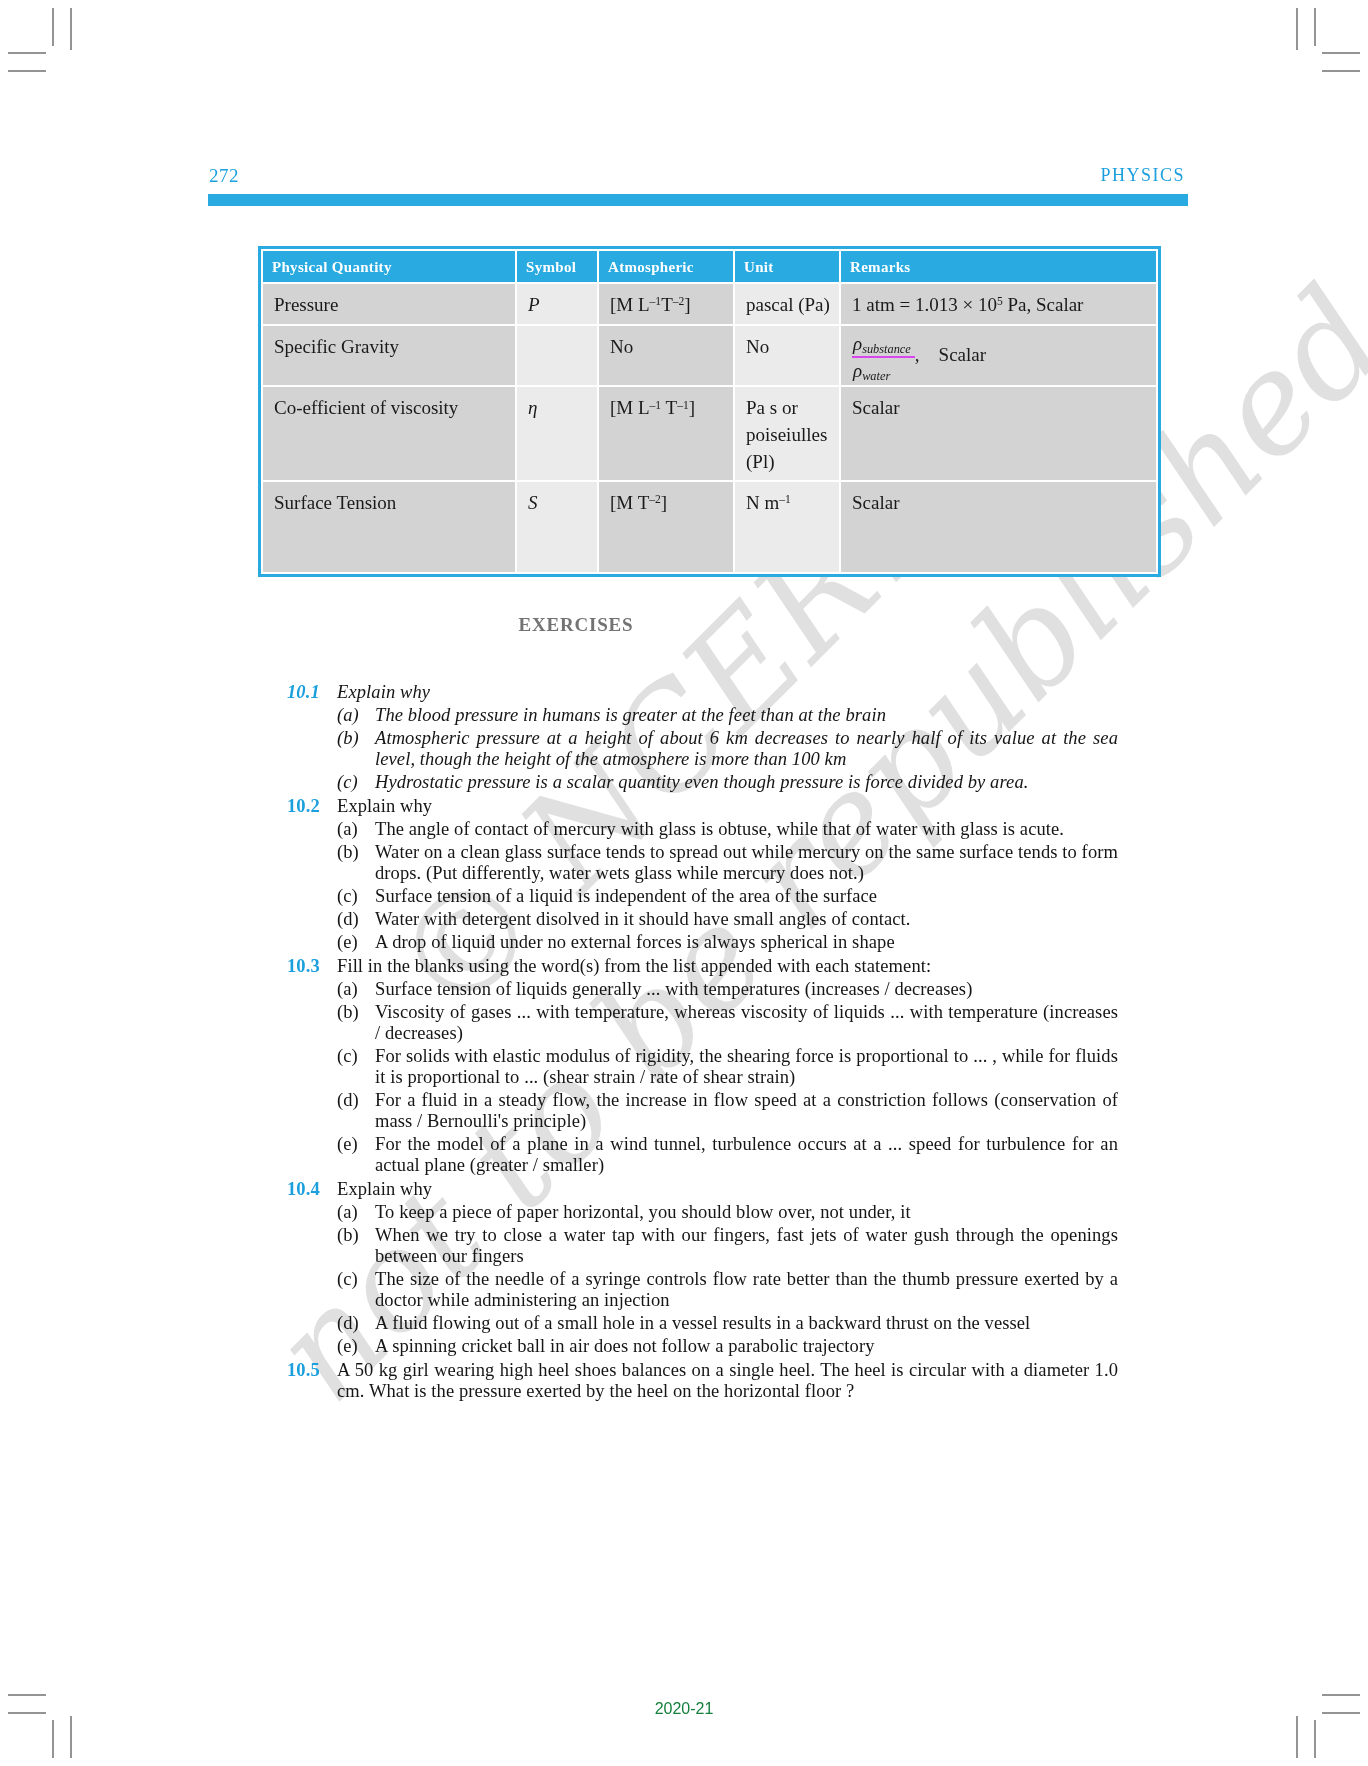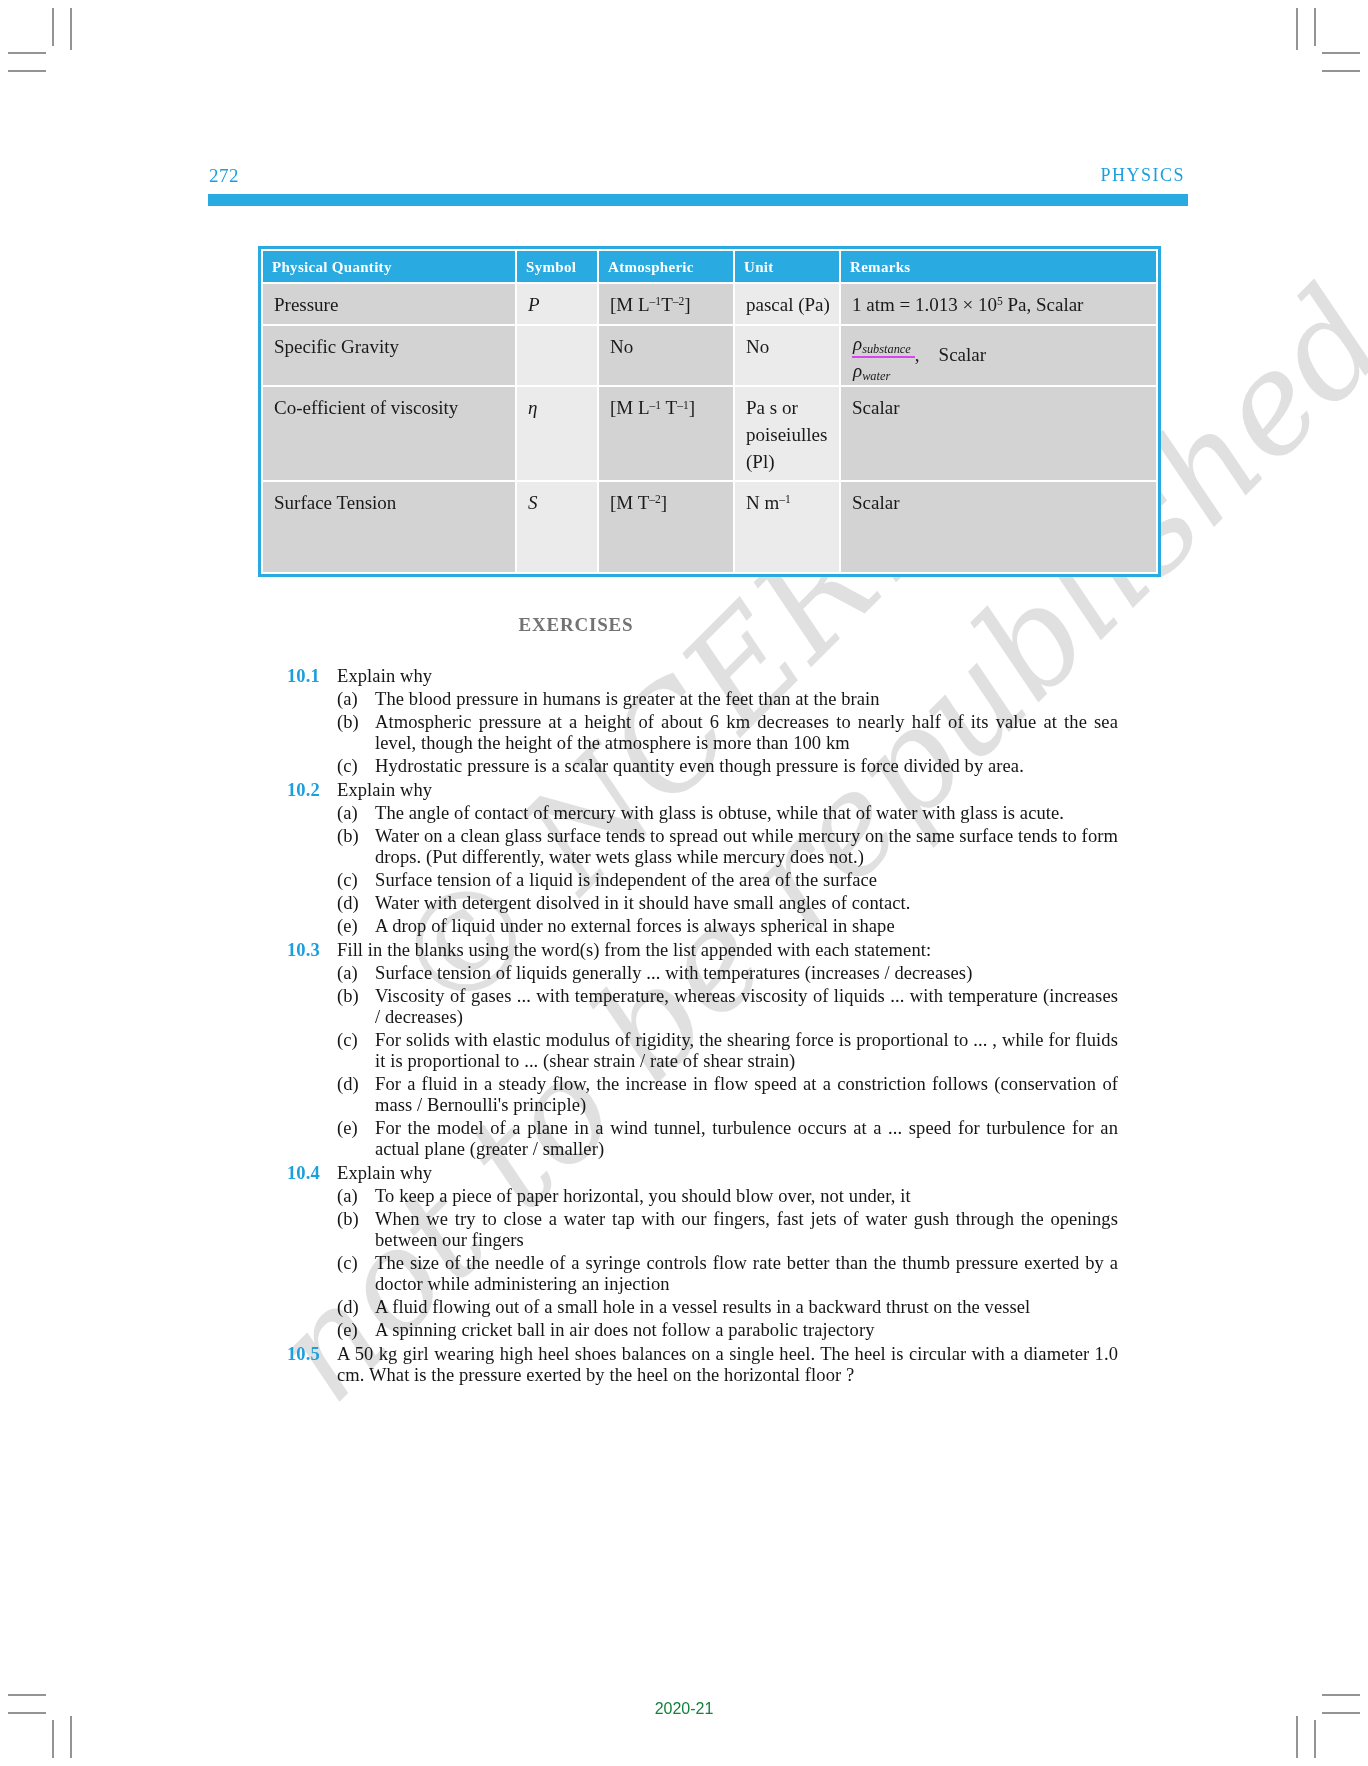--- a/index.html
+++ b/index.html
@@ -56,21 +56,21 @@
   .frac .den{display:block;padding:3px 4px 0 1px;}
   .after{display:inline-block;vertical-align:6px;}
 
   
   .exercises{position:absolute;left:287px;top:614px;width:831px;font-size:18.5px;
       line-height:21px;color:#151515;letter-spacing:0.1px;}
   .ex-title{position:absolute;left:289px;top:0;transform:translateX(-50%);
       color:#737373;font-weight:bold;font-size:19px;letter-spacing:0.8px;white-space:nowrap;}
   .ex-items{position:absolute;left:0;top:52px;width:831px;}
   .ex-item{display:grid;grid-template-columns:50px 1fr;margin-top:3px;}
-  .ex-item:first-child{margin-top:0;}
+  .ex-item:first-child{margin-top:16px;font-style:italic;}
   .ex-num{color:#1b9fdd;font-weight:bold;}
   .ex-text{text-align:justify;}
   .ex-sub{display:grid;grid-template-columns:38px 1fr;margin-top:2px;}
   .ex-item.indent .ex-main{}
 
   
   .footer{position:absolute;left:0;top:1700px;width:100%;text-align:center;
       font-family:"Liberation Sans",sans-serif;font-size:16px;color:#15803d;}
 </style>
 </head>

